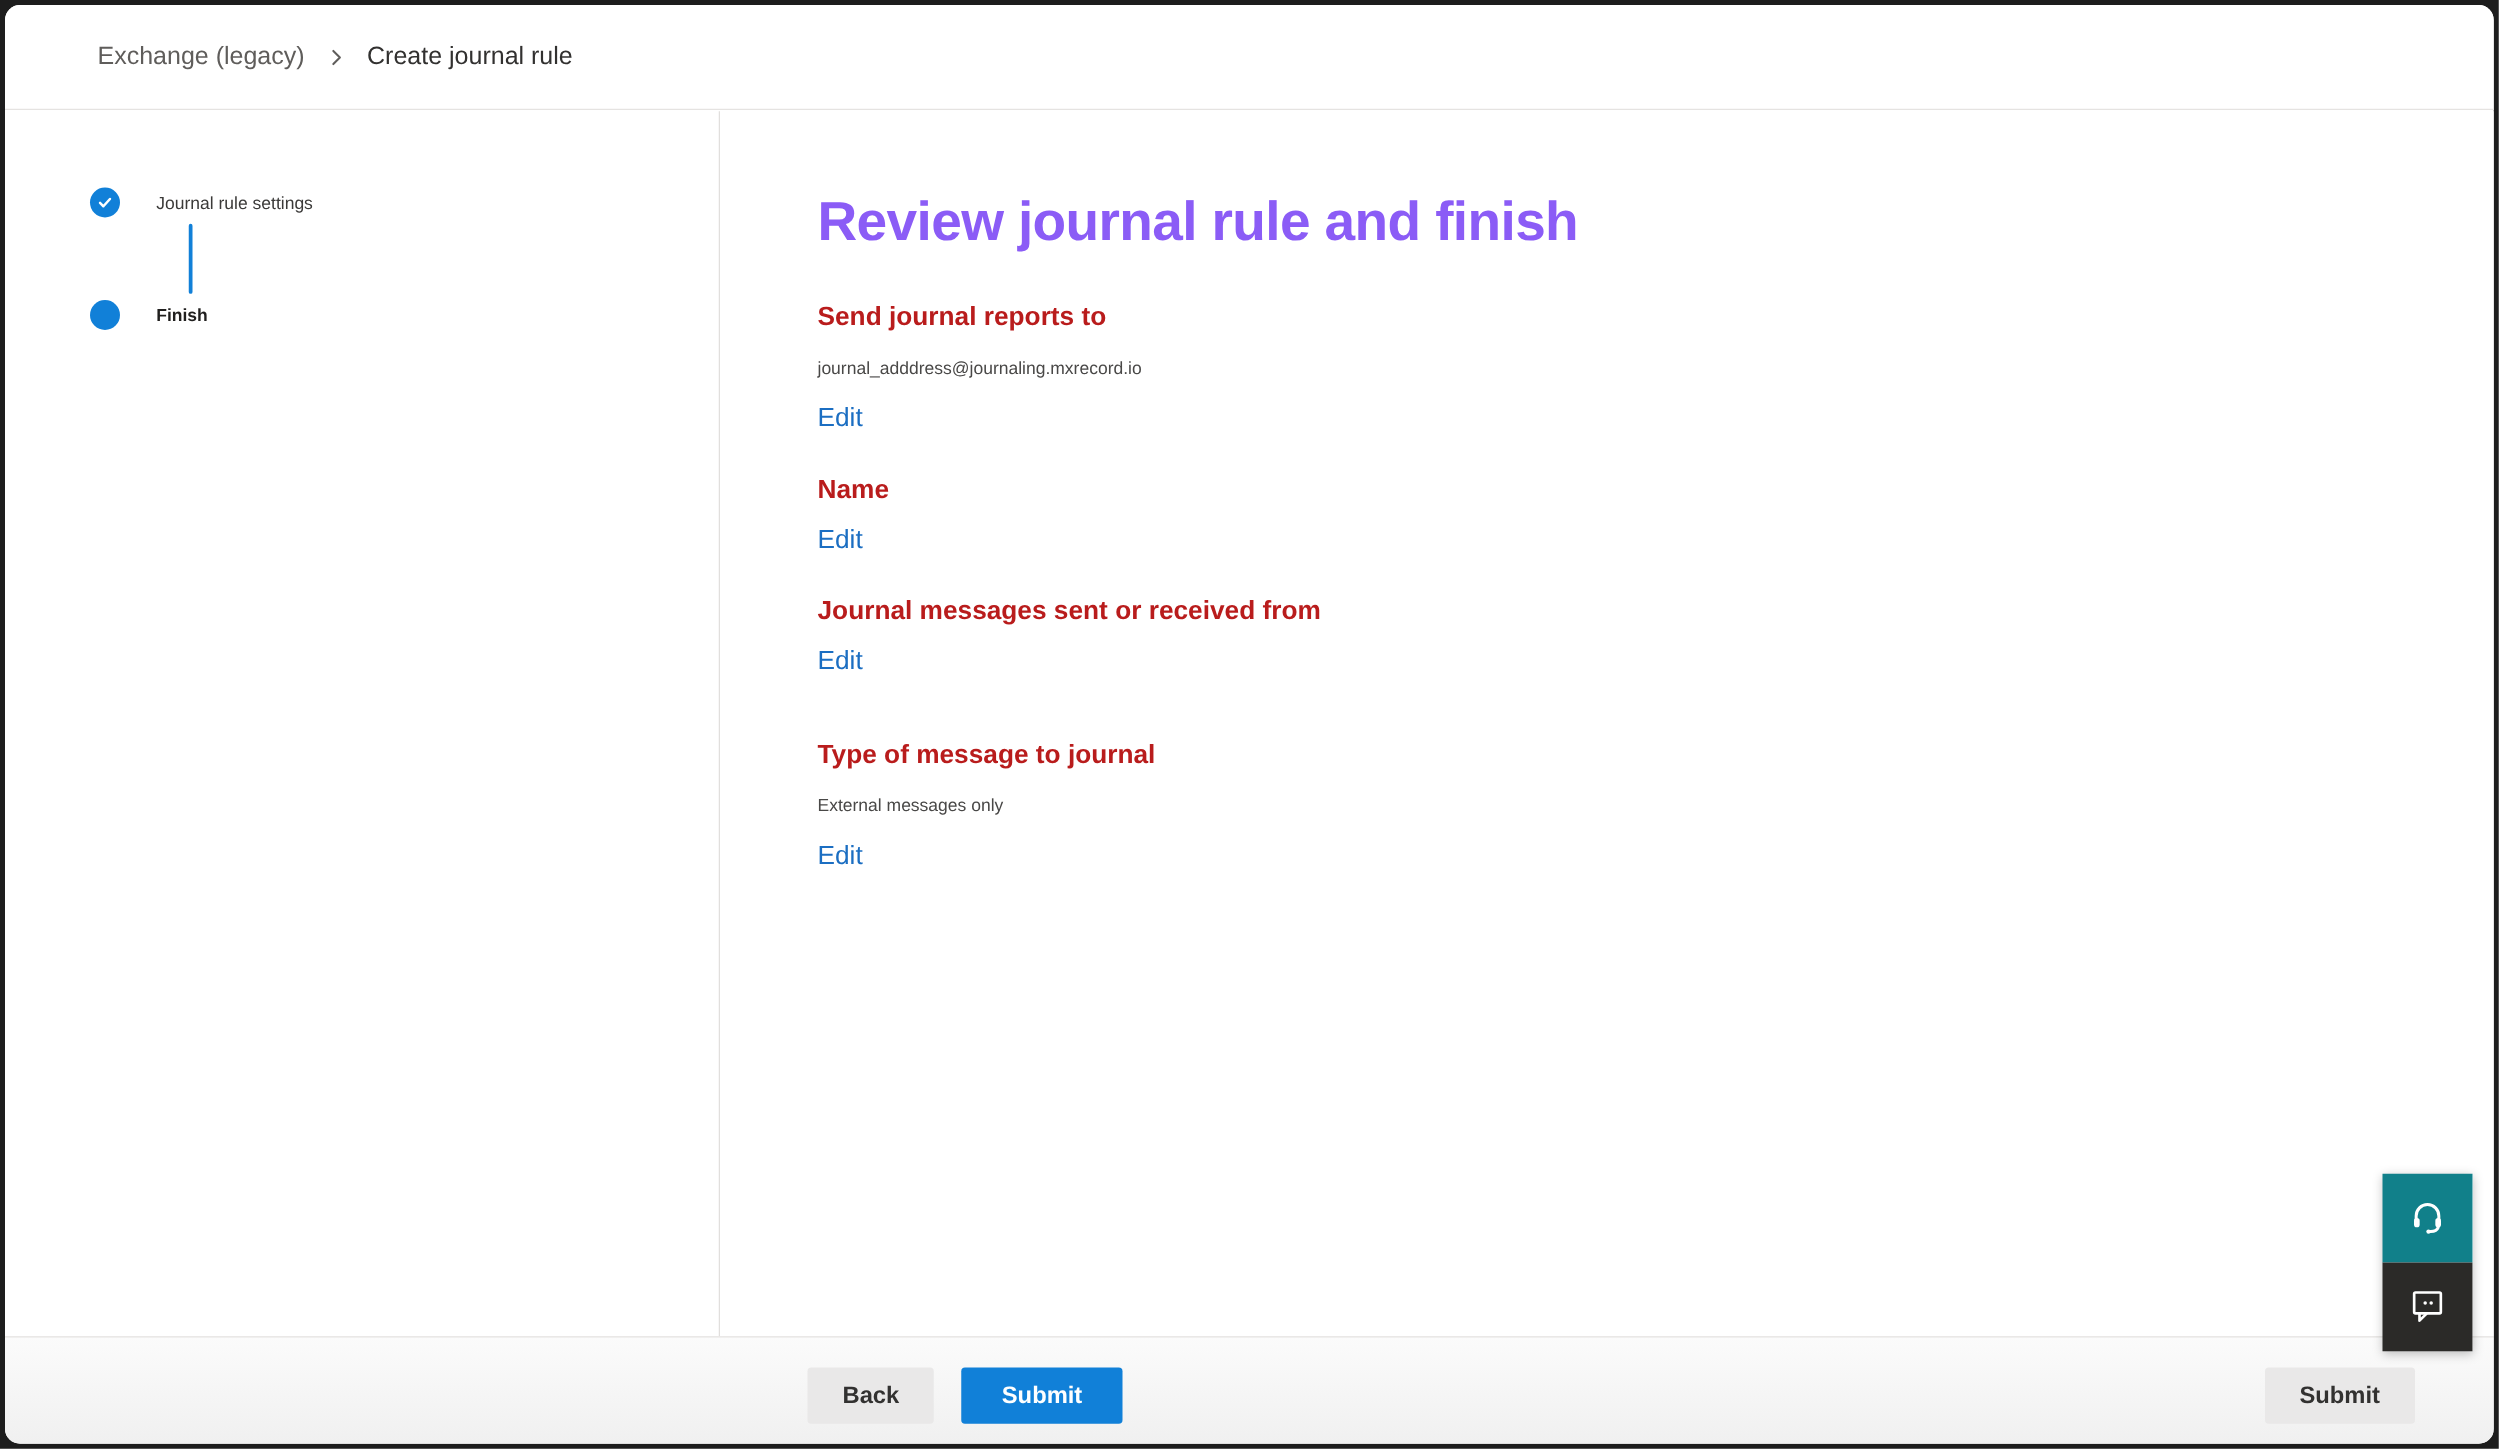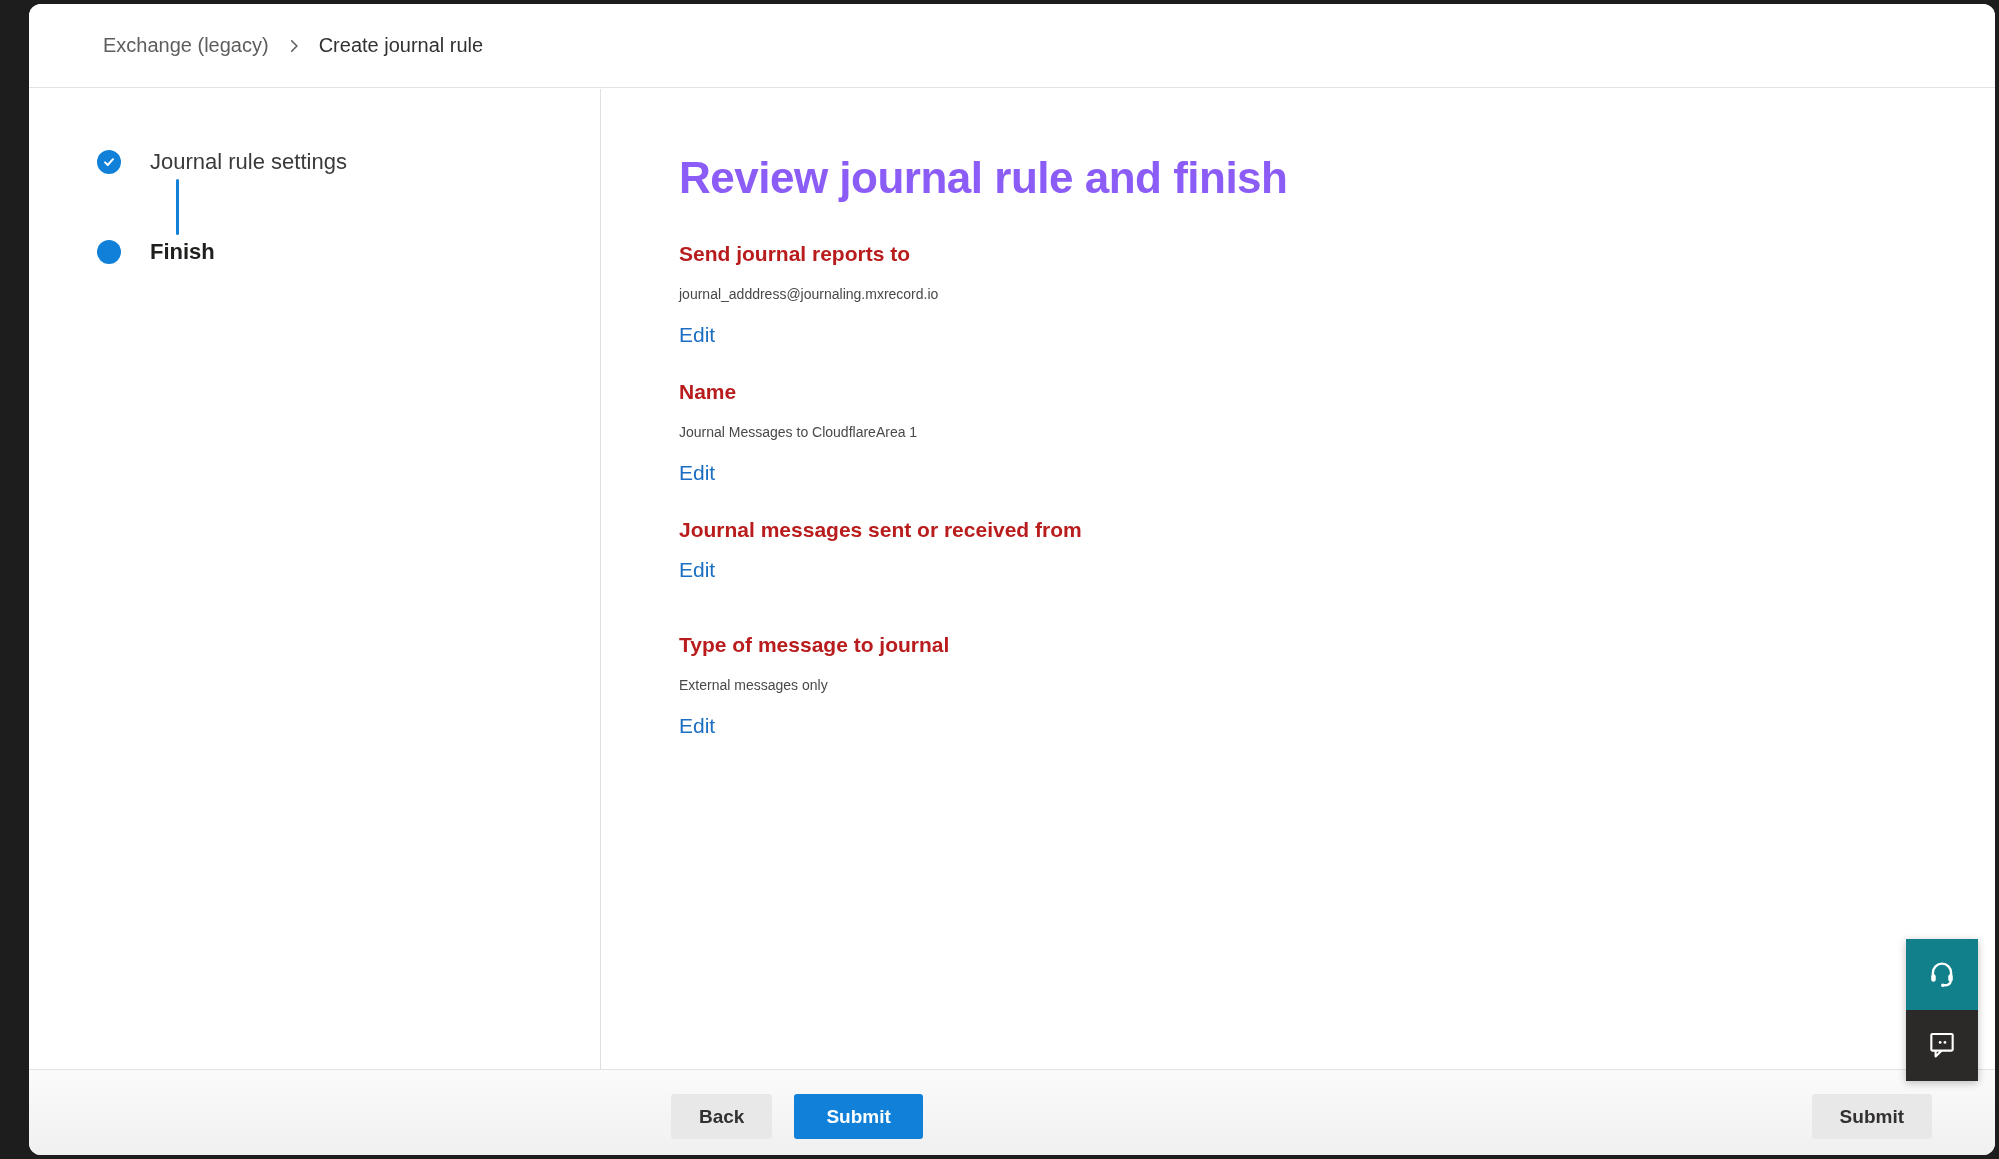--- a/index.html
+++ b/index.html
@@ -10,21 +10,20 @@
     color: #323130;
     overflow: hidden;
     position: relative;
   }
   .window {
     position: absolute;
     inset: 4px;
     background: #ffffff;
     border-radius: 12px;
     overflow: hidden;
-    margin-left: 25px;
   }
 
   
   .header {
     position: absolute;
     top: 0; left: 0; right: 0;
     height: 84px;
     border-bottom: 1px solid #e5e3e1;
     display: flex;
     align-items: center;
@@ -48,21 +47,21 @@
   }
   .step-row { display: flex; align-items: center; height: 28px; }
   .step-circle {
     width: 24px; height: 24px;
     border-radius: 50%;
     background: var(--accent);
     display: flex; align-items: center; justify-content: center;
     flex: 0 0 24px;
   }
   .step-circle svg { width: 14px; height: 14px; }
-  .step-label { margin-left: 29px; font-size: 22px; color: #3b3a39; }
+  .step-label { margin-left: 29px; font-size: 14px; color: #3b3a39; }
   .step-label.current { font-weight: 700; color: #201f1e; }
   .step-connector {
     width: 3px; height: 56px;
     background: var(--accent);
     margin: 3px 0 3px 79px;
     border-radius: 2px;
   }
 
   
   .main {
@@ -175,21 +174,20 @@
     <h1 class="page-title">Review journal rule and finish</h1>
 
     <div class="section">
       <div class="section-label">Send journal reports to</div>
       <div class="section-value">journal_adddress@journaling.mxrecord.io</div>
       <a class="edit-link">Edit</a>
     </div>
 
     <div class="section">
       <div class="section-label">Name</div>
-      <div class="section-value">Journal Messages to CloudflareArea 1</div>
       <a class="edit-link">Edit</a>
     </div>
 
     <div class="section">
       <div class="section-label">Journal messages sent or received from</div>
       
       <a class="edit-link">Edit</a>
     </div>
 
     <div class="section">

